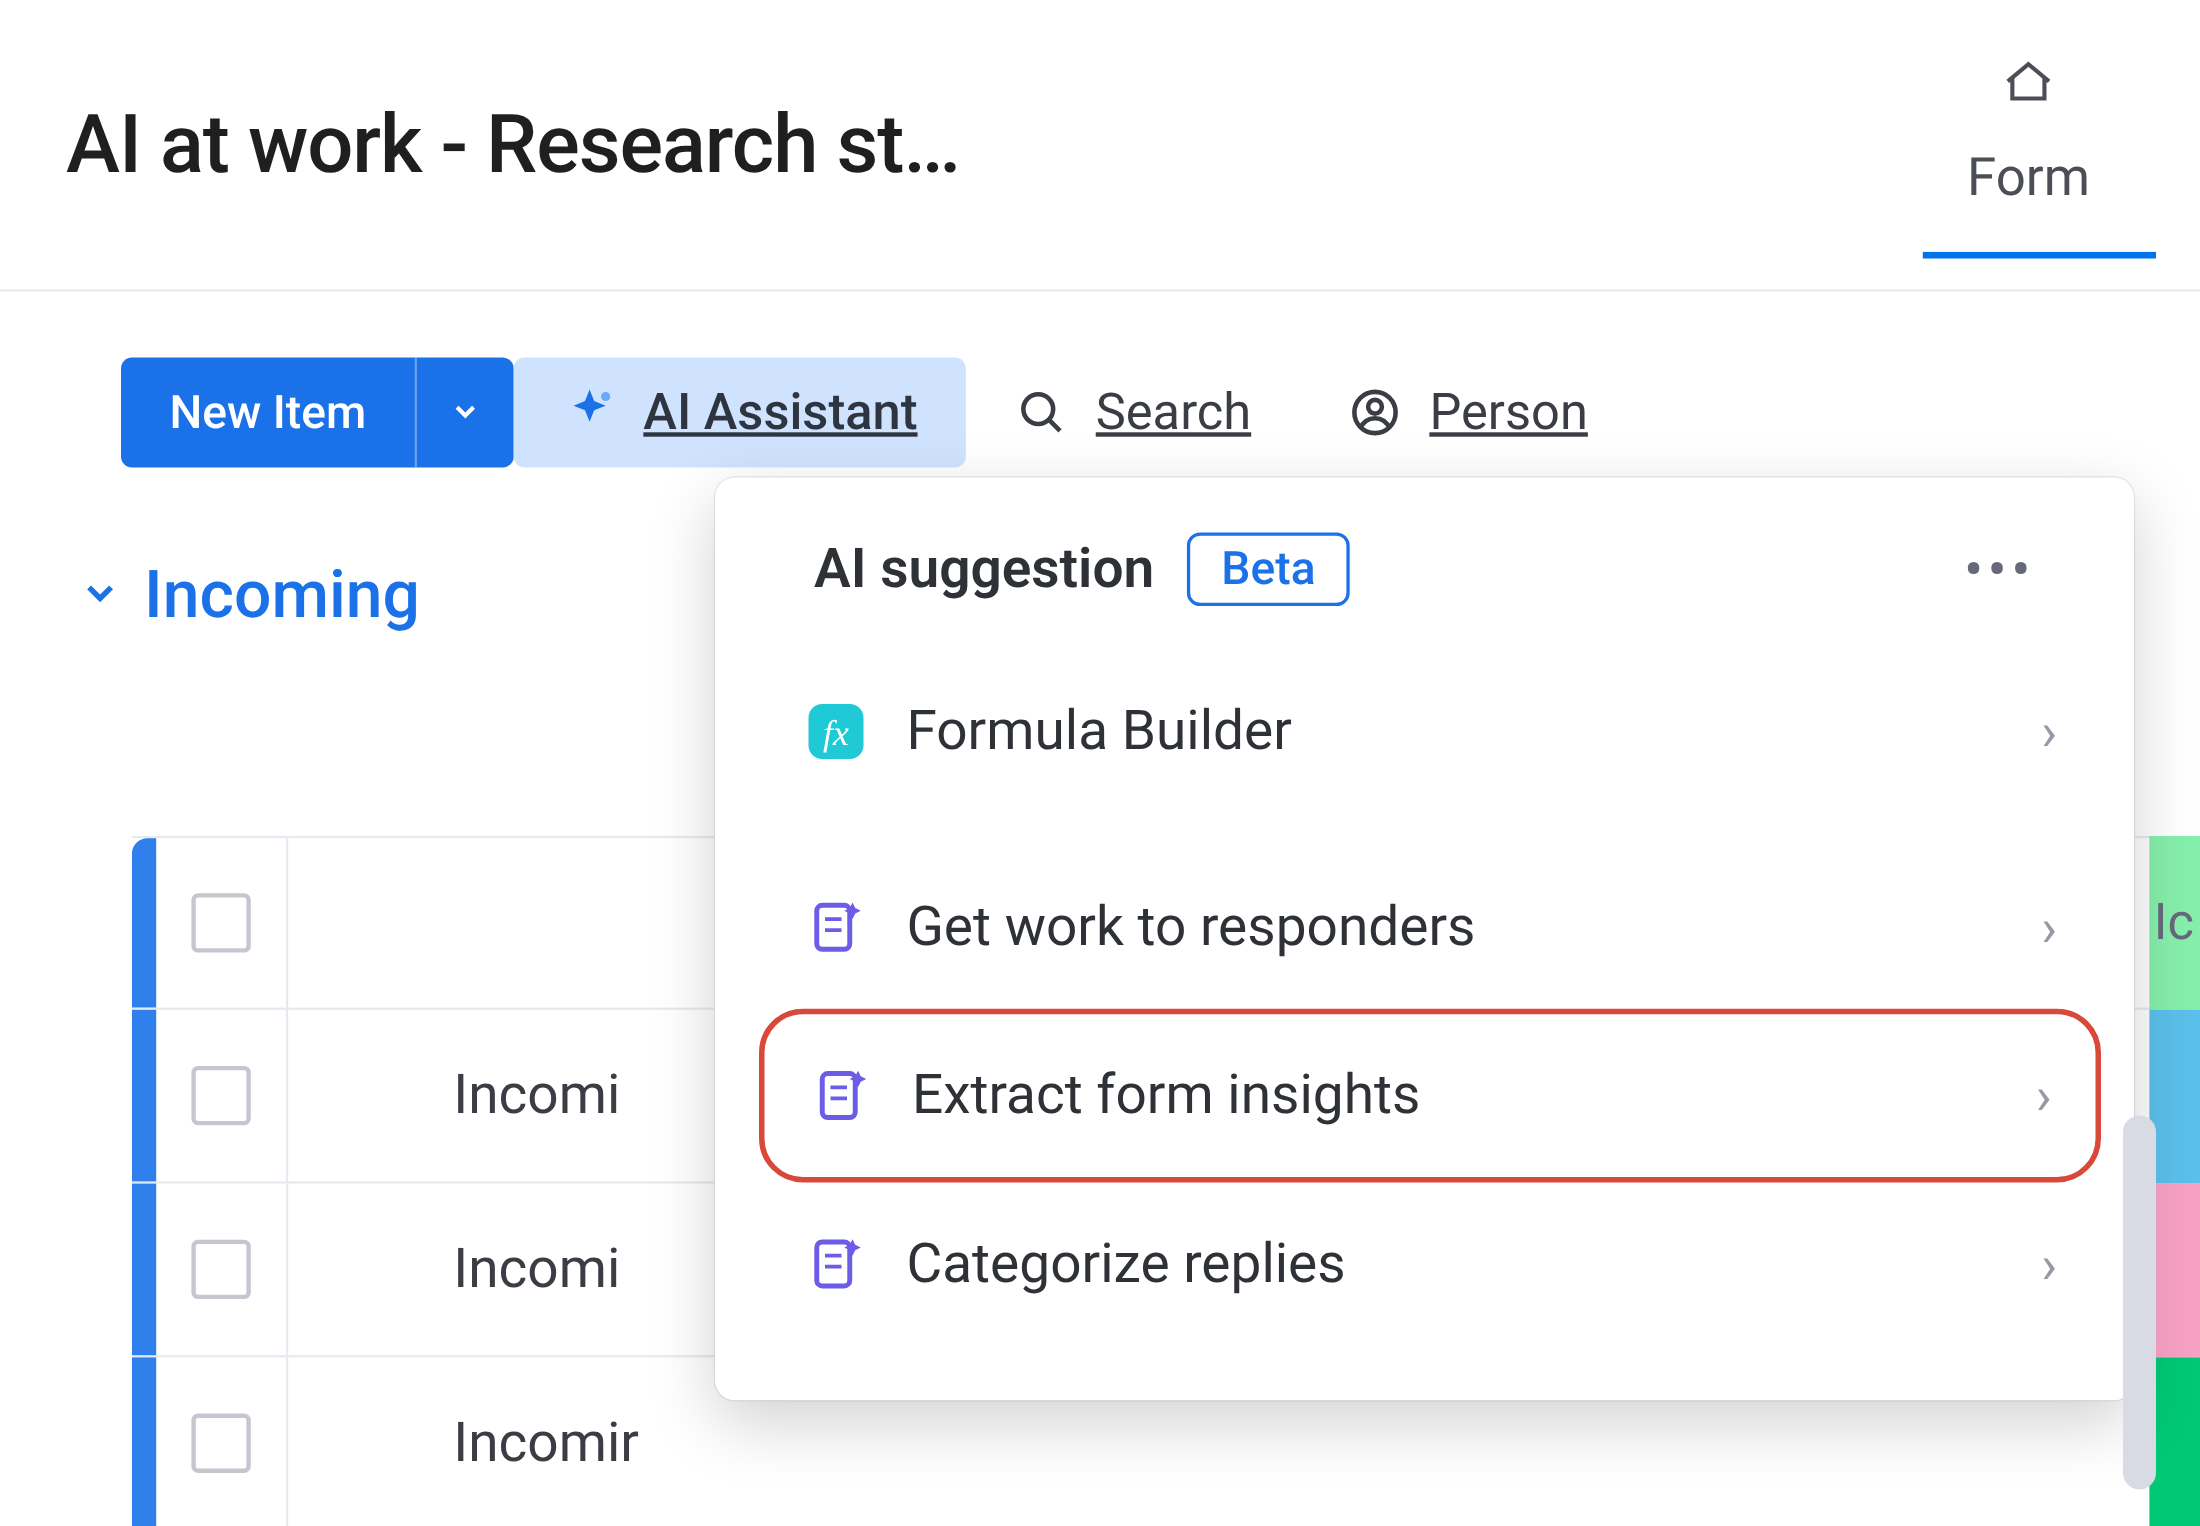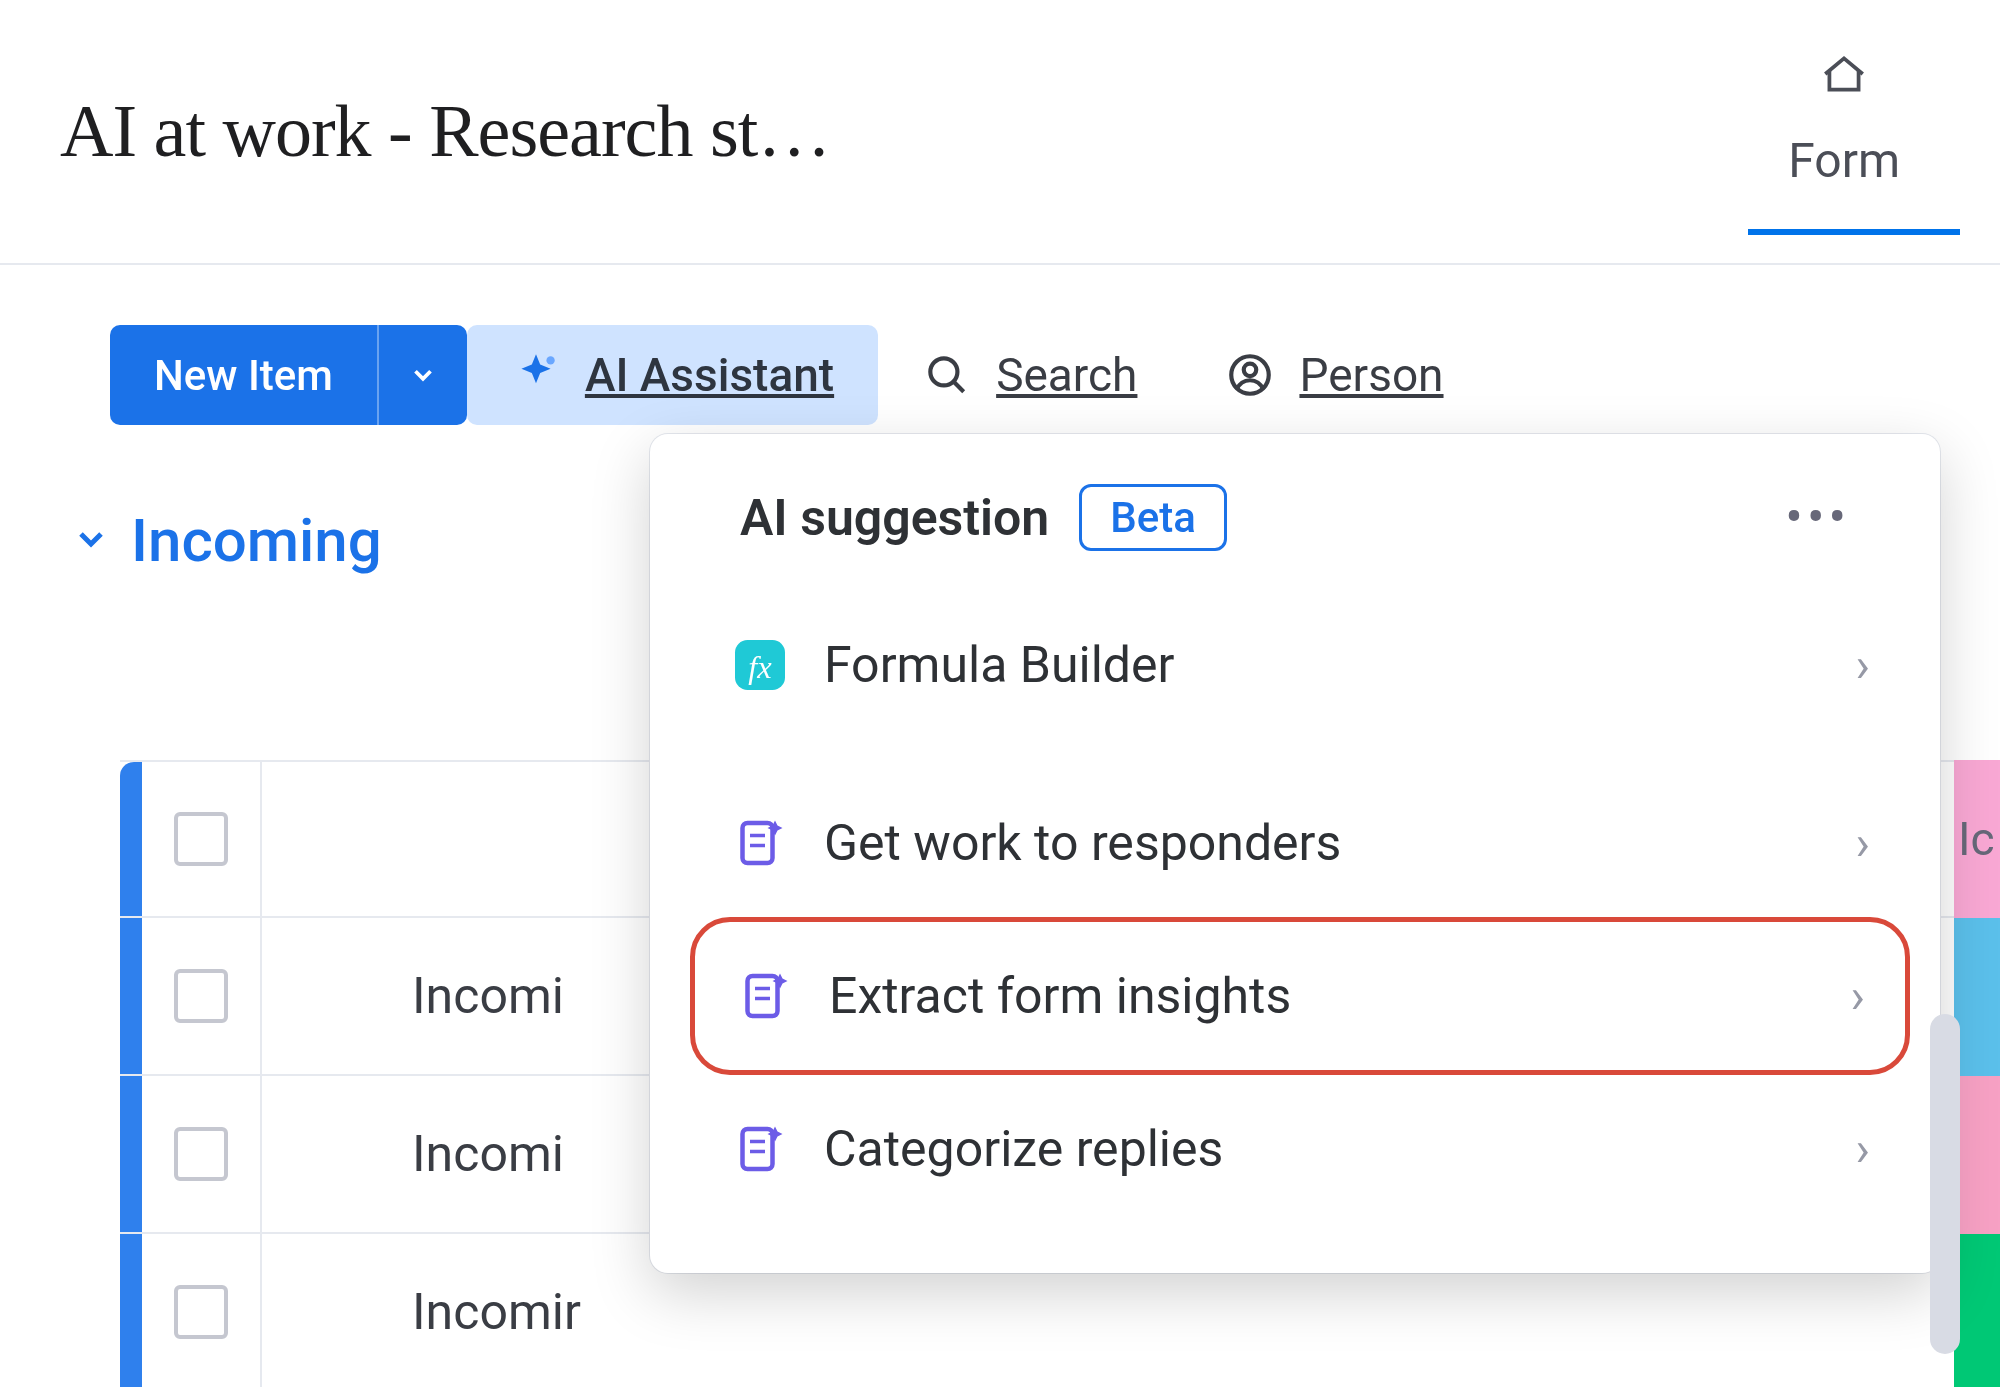--- a/index.html
+++ b/index.html
@@ -15,21 +15,20 @@
   }
   .board-title {
     font-size: 74px;
     font-weight: 500;
     letter-spacing: -1px;
     color: #1f1f21;
     white-space: nowrap;
     overflow: hidden;
     text-overflow: ellipsis;
     flex: 1;
-    font-family: Liberation Serif, serif;
   }
   .form-tab {
     display: flex;
     align-items: center;
     gap: 20px;
     font-size: 48px;
     color: #4b4e57;
     padding: 20px 40px 44px 40px;
     cursor: pointer;
     position: relative;
@@ -153,21 +152,21 @@
   .row.header-row .name-cell { color: #676879; }
 
   
   .status-strip {
     position: absolute;
     right: 0;
     width: 46px;
     display:flex; flex-direction:column;
   }
   .status-strip .seg { height: 158px; }
-  .status-strip .seg.hd { background:#f9a8d4; display:flex;align-items:center;justify-content:flex-start; color:#676879; font-size:46px; padding-left:4px;}
+  .status-strip .seg.hd { background:#86efac; display:flex;align-items:center;justify-content:flex-start; color:#676879; font-size:46px; padding-left:4px;}
   .status-strip .seg.blue { background:#5bc0eb; }
   .status-strip .seg.pink { background:#f7a1c4; }
   .status-strip .seg.green{ background:#00c875; }
 
   
   .popover {
     position: absolute;
     left: 650px;
     top: 434px;
     width: 1290px;

